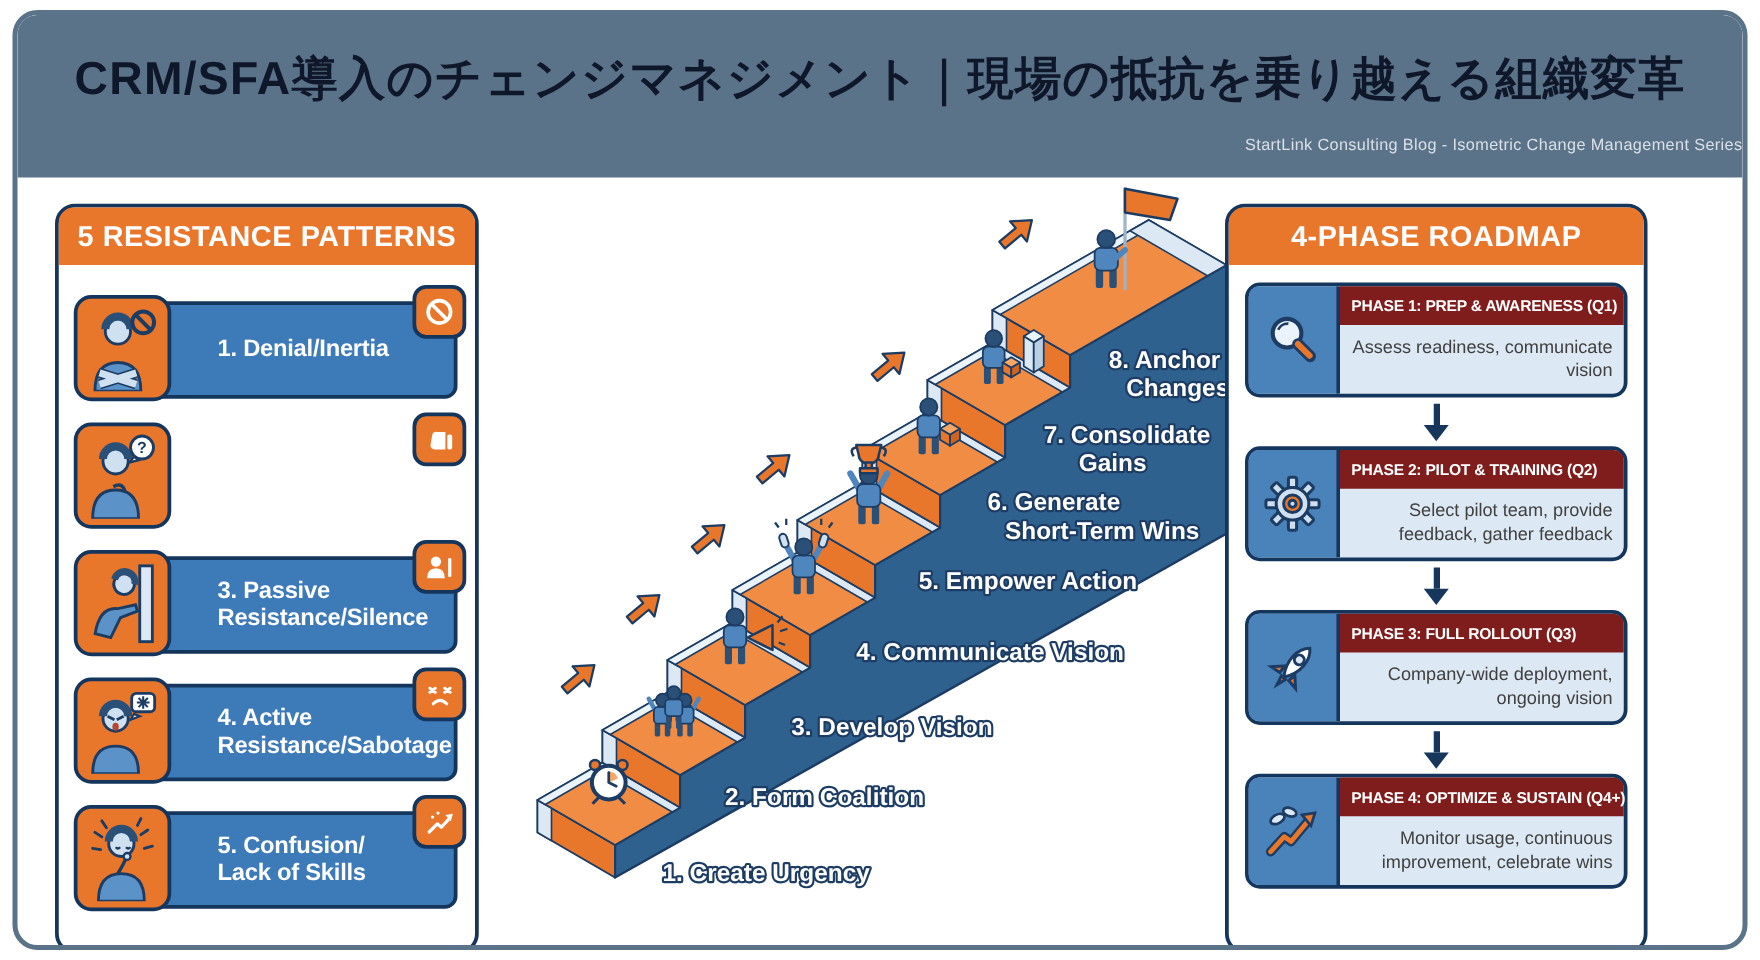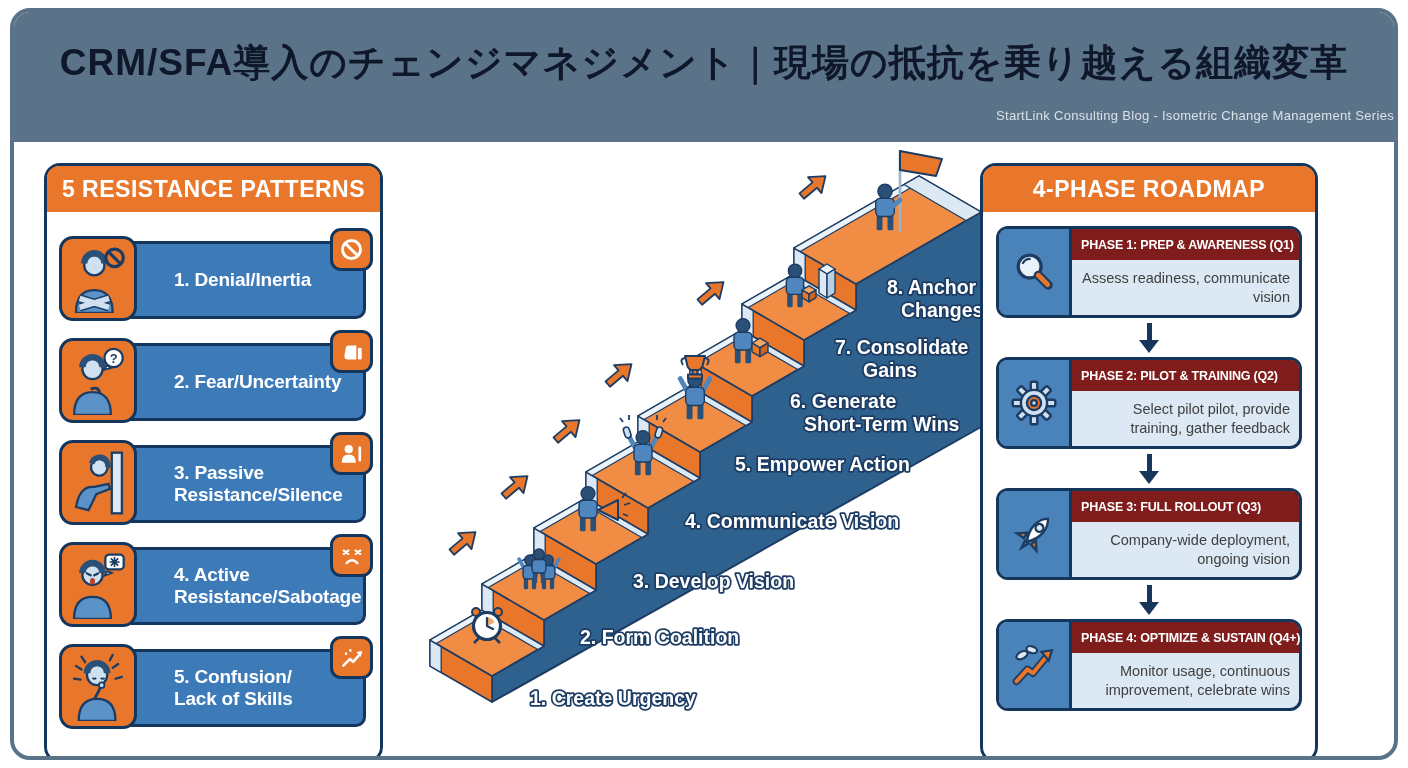--- a/index.html
+++ b/index.html
@@ -75,23 +75,20 @@
             </svg>
           </div>
           <div class="item-badge">
             <svg width="27" height="27" viewBox="0 0 24 24">
               <circle cx="12" cy="12" r="8" fill="none" stroke="#fff" stroke-width="2.6"></circle>
               <line x1="6.6" y1="6.6" x2="17.4" y2="17.4" stroke="#fff" stroke-width="2.6"></line>
             </svg>
           </div>
         </div>
         <div class="item">
-          <div class="item-bar">
-            <span>2. Fear/Uncertainty</span>
-          </div>
           <div class="item-tile">
             <svg width="60" height="68" viewBox="0 0 64 74">
    <circle cx="26" cy="24" r="11" fill="#CFE0F0" stroke="#1C3C63" stroke-width="2.5"></circle>
    <path d="M15 22 a11 11 0 0 1 22 0" fill="none" stroke="#2A5078" stroke-width="7"></path>
    <path d="M6 74 q0 -25 20 -25 q20 0 20 25 z" fill="#5B93C9" stroke="#1C3C63" stroke-width="2.5"></path>
    <path d="M24 46 q8 -4 10 4" fill="none" stroke="#1C3C63" stroke-width="3"></path>
    <circle cx="49" cy="12" r="10" fill="#fff" stroke="#1C3C63" stroke-width="2.5"></circle>
    <path d="M42 20 l-4 5 l8 -2 z" fill="#fff" stroke="#1C3C63" stroke-width="2"></path>
    <text x="49" y="17" font-size="14" font-weight="bold" fill="#1C3C63" text-anchor="middle">?</text>
             </svg>
@@ -381,21 +378,21 @@
      <rect x="19" y="2.5" width="6" height="8" rx="1.5" transform="rotate(315 22 22)"></rect>
      <circle cx="22" cy="22" r="12"></circle>
      <circle cx="22" cy="22" r="6.5" fill="#E8772C"></circle>
      <circle cx="22" cy="22" r="2.6" fill="#CFE0F0"></circle>
    </g>
             </svg>
           </div>
           <div class="phase-right">
             <div class="phase-head">PHASE 2: PILOT &amp; TRAINING (Q2)</div>
             <div class="phase-body">
-              <span>Select pilot pilot, provide training, gather feedback</span>
+              <span>Select pilot team, provide feedback, gather feedback</span>
             </div>
           </div>
         </div>
         <div class="phase-arrow">
           <div class="bar"></div>
           <div class="tri"></div>
         </div>
         <div class="phase-card">
           <div class="phase-tile">
             <svg width="48" height="48" viewBox="0 0 44 44">

